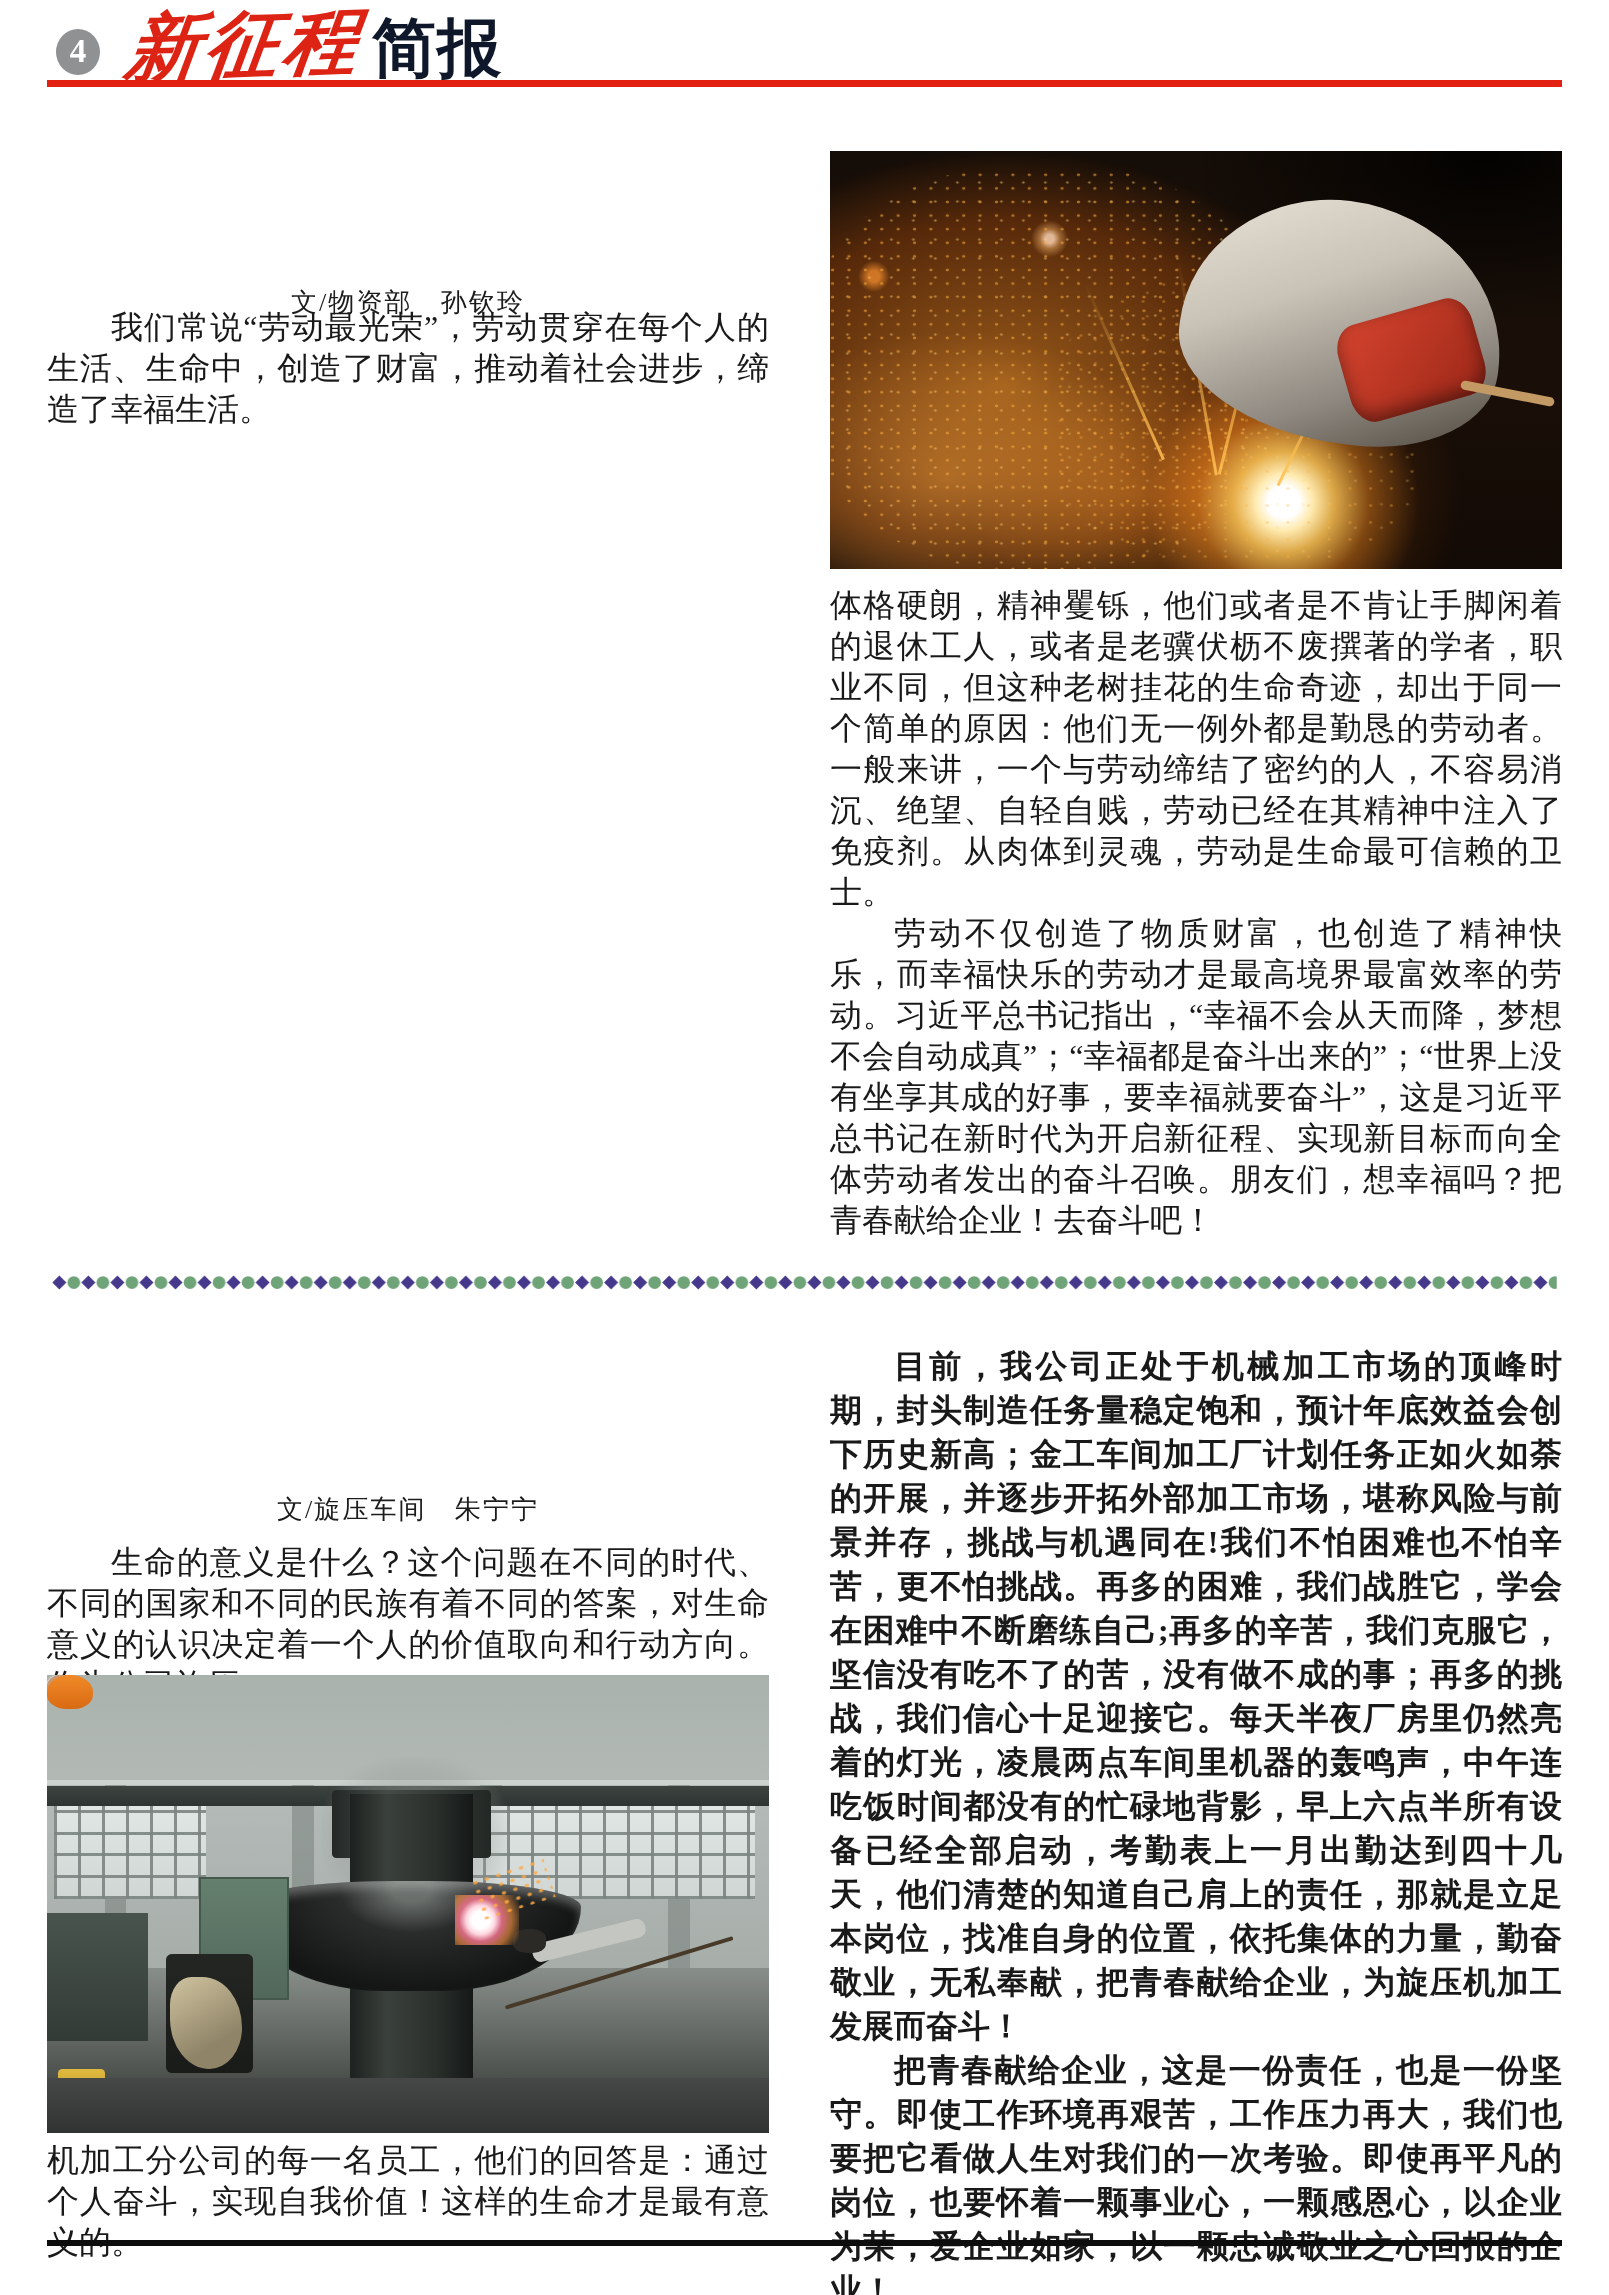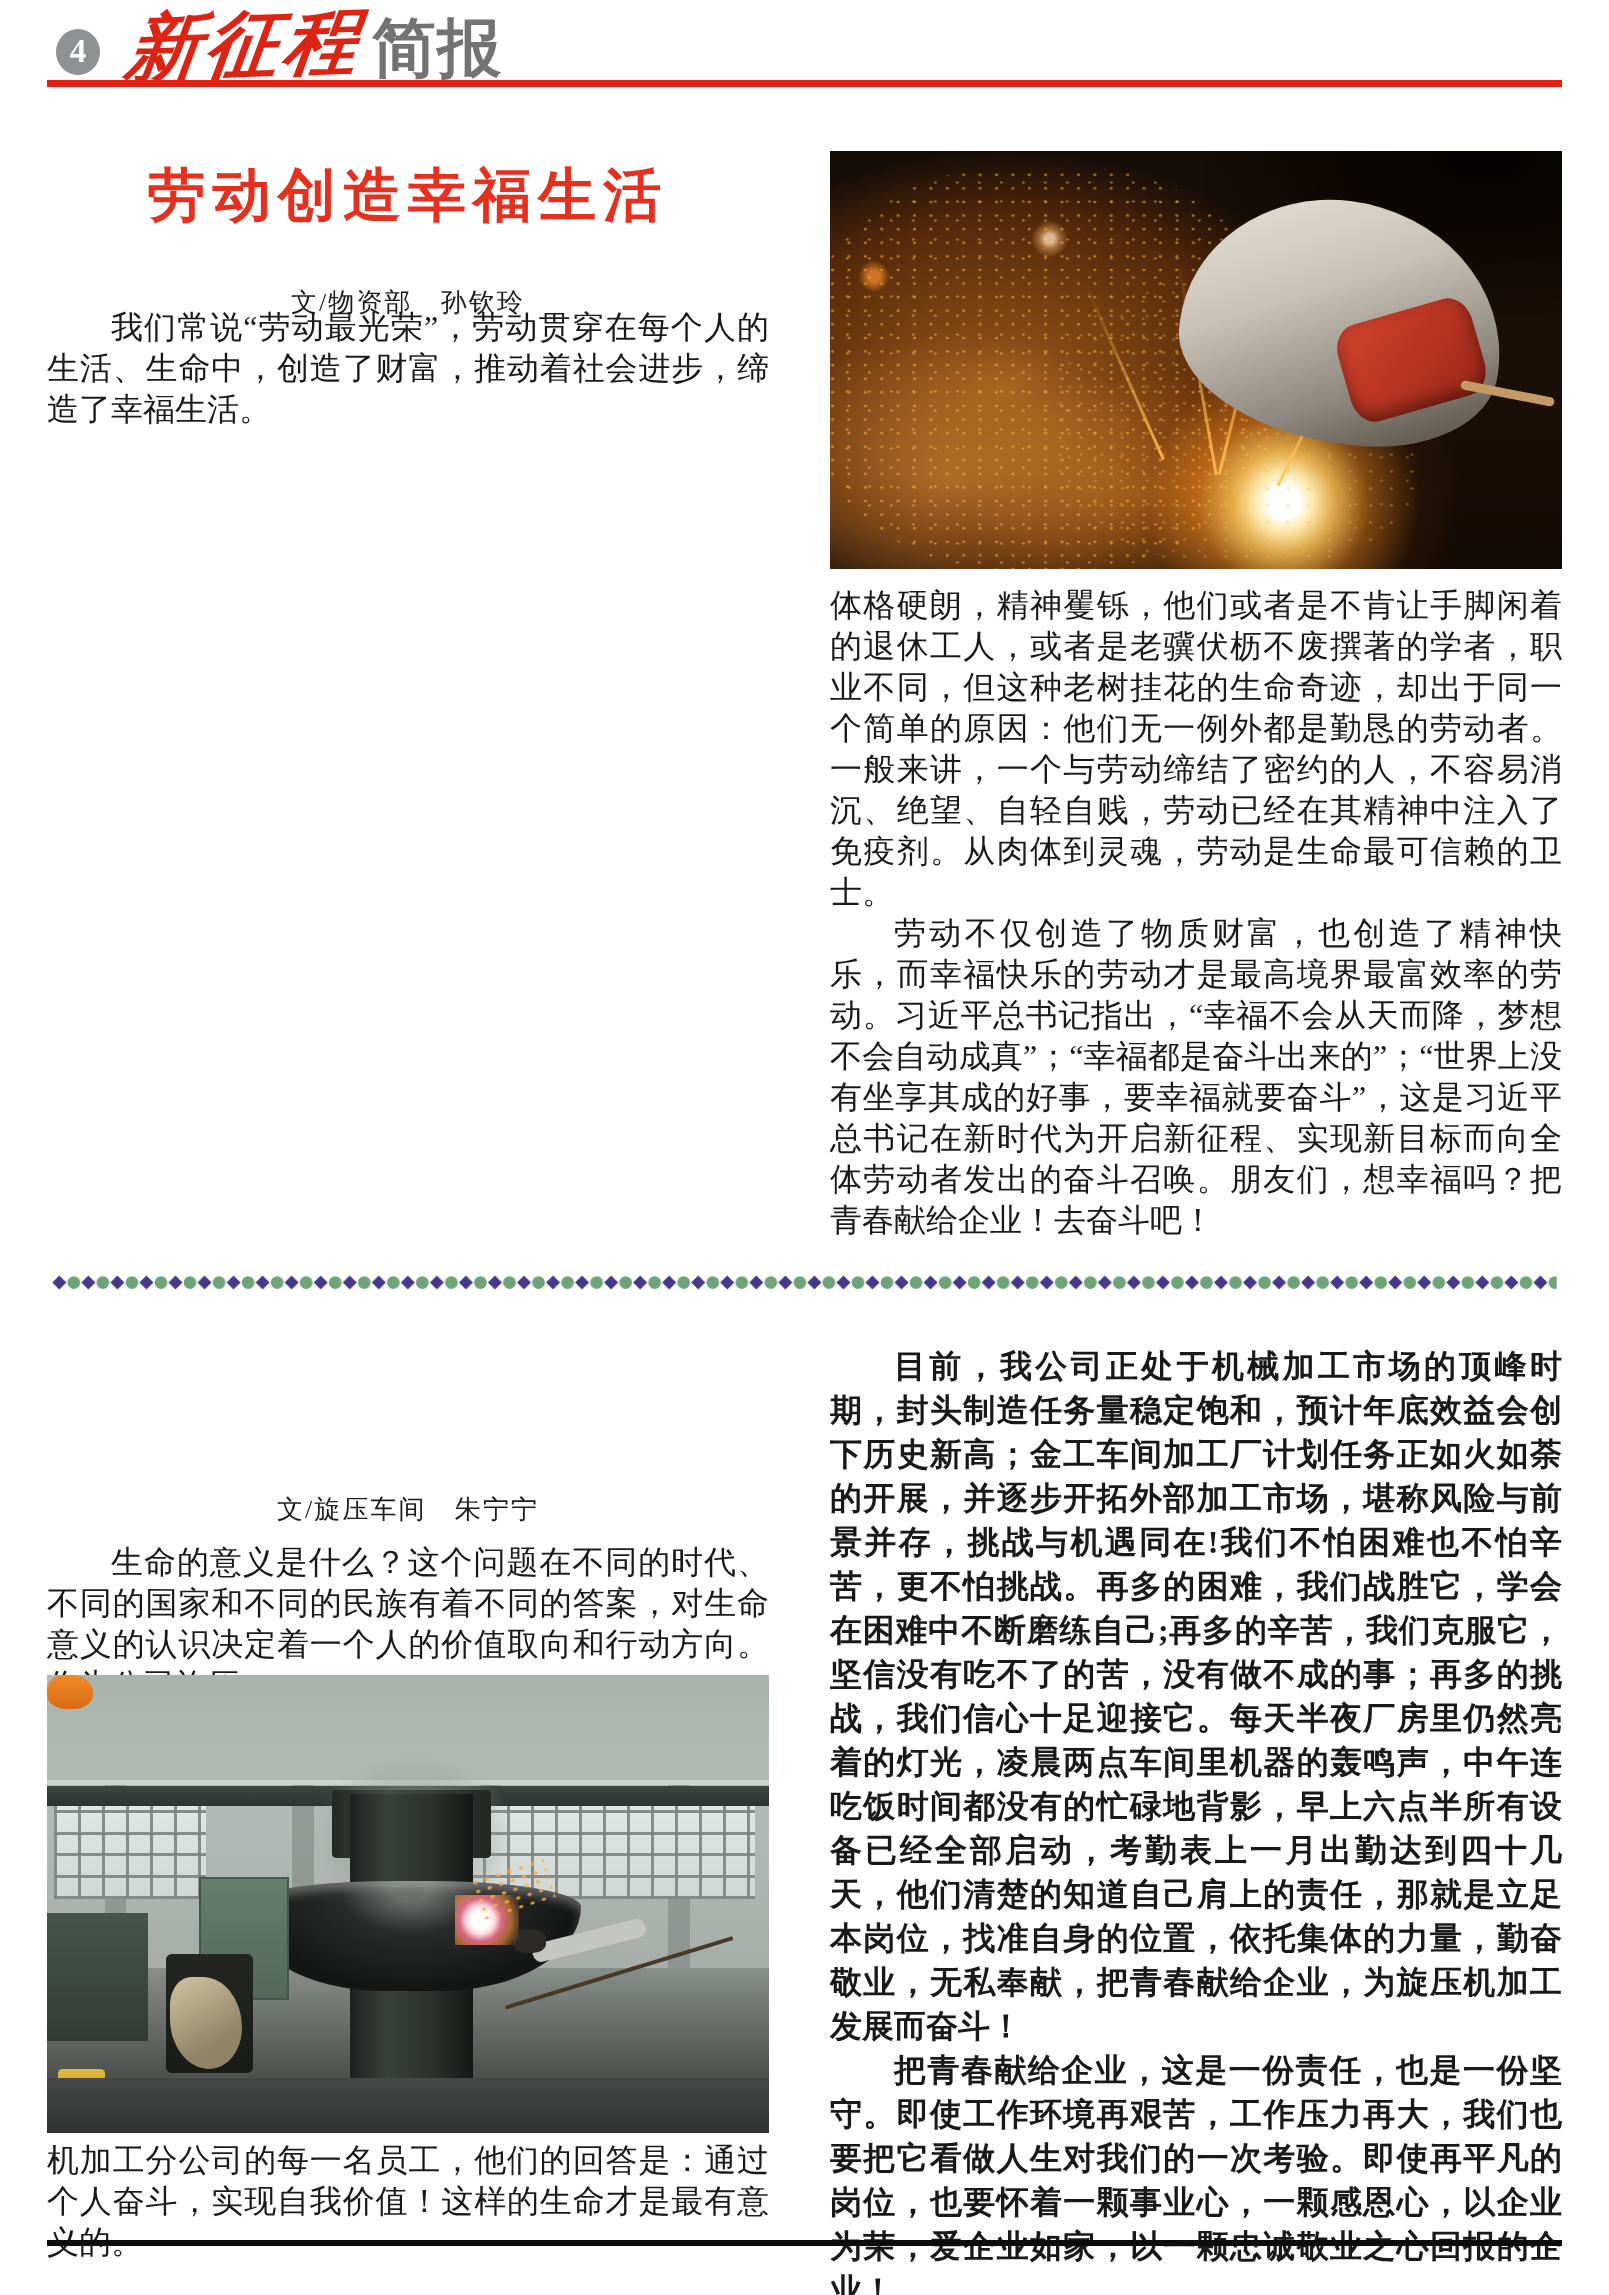--- a/index.html
+++ b/index.html
@@ -6,21 +6,21 @@
   .page{position:relative;width:1609px;height:2295px;background:#ffffff;overflow:hidden;
         font-family:"Liberation Serif","DejaVu Serif",serif;color:#181818;}
 
   
   .page-badge{position:absolute;left:56px;top:28.5px;width:44px;height:46px;border-radius:50%;
               background:#8f9193;display:flex;align-items:center;justify-content:center;}
   .page-badge span{color:#ffffff;font-size:33px;font-weight:700;font-family:"Liberation Serif",serif;}
   .masthead{position:absolute;left:127px;top:7.1px;display:flex;align-items:baseline;gap:10px;}
   .m-script{display:inline-block;font-size:74px;line-height:1.05;font-weight:700;font-style:italic;
             color:#dd2414;transform:skewX(-9deg) rotate(-2deg);letter-spacing:4.3px;}
-  .m-suffix{font-size:64px;line-height:1;font-weight:900;color:#737373;letter-spacing:1.4px;}
+  .m-suffix{font-size:64px;line-height:1;font-weight:900;color:#0f172a;letter-spacing:1.4px;}
   .head-rule{position:absolute;left:47px;top:80px;width:1515px;height:7.1px;background:#e32112;}
 
   
   .atitle{position:absolute;left:47px;width:722px;text-align:center;color:#e5301f;
           font-family:"Liberation Sans","DejaVu Sans",sans-serif;font-weight:900;
           font-size:58px;line-height:1.1;letter-spacing:7.1px;}
   .byline{position:absolute;left:47px;width:722px;text-align:center;font-size:26px;color:#1c1c1c;
           letter-spacing:2.1px;}
   .text-col{position:absolute;}
   .body{margin:0;font-size:32px;line-height:41px;text-align:justify;color:#191919;}
@@ -141,21 +141,20 @@
 
   <div class="page-badge">
     <span>4</span>
   </div>
   <div class="masthead">
     <span class="m-script">新征程</span>
     <span class="m-suffix">简报</span>
   </div>
   <div class="head-rule"></div>
 
-  <div class="atitle" style="top:163px;">劳动创造幸福生活</div>
   <div class="byline" style="top:251px;margin-top:34px;">文/物资部　孙钦玲</div>
 
   <div class="text-col" style="left:47px;top:307px;width:722px;">
     <p class="body indent">我们常说“劳动最光荣”，劳动贯穿在每个人的生活、生命中，创造了财富，推动着社会进步，缔造了幸福生活。</p>
   </div>
 
   <div class="photo1">
     <div class="spark-noise"></div>
     <div class="spark-noise n2"></div>
     <div class="streak s1"></div>

